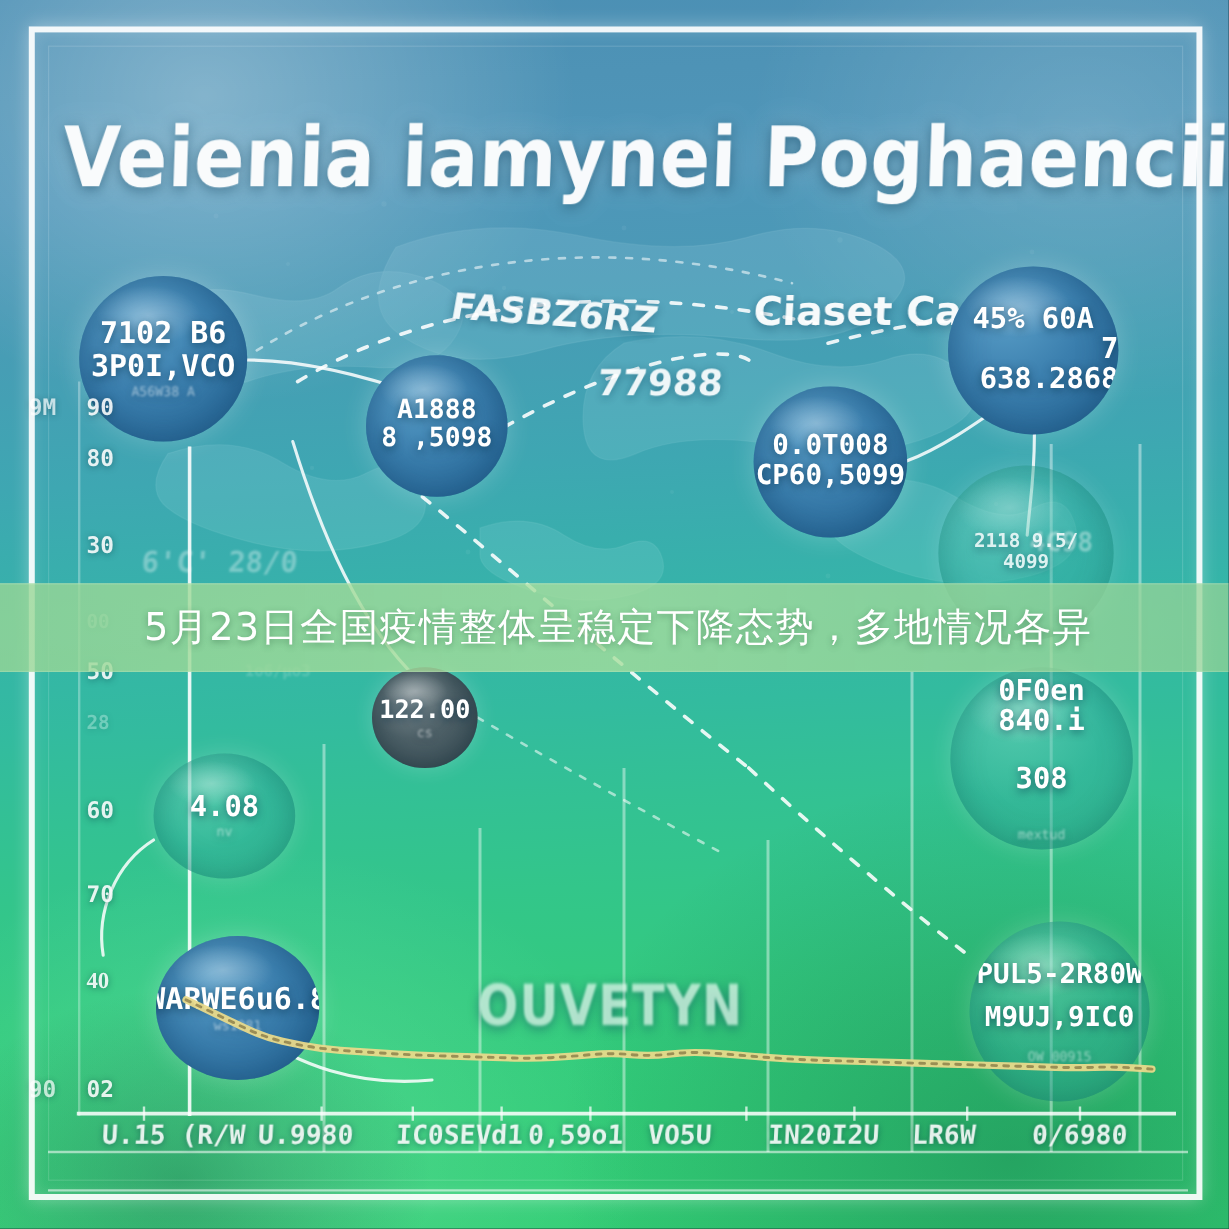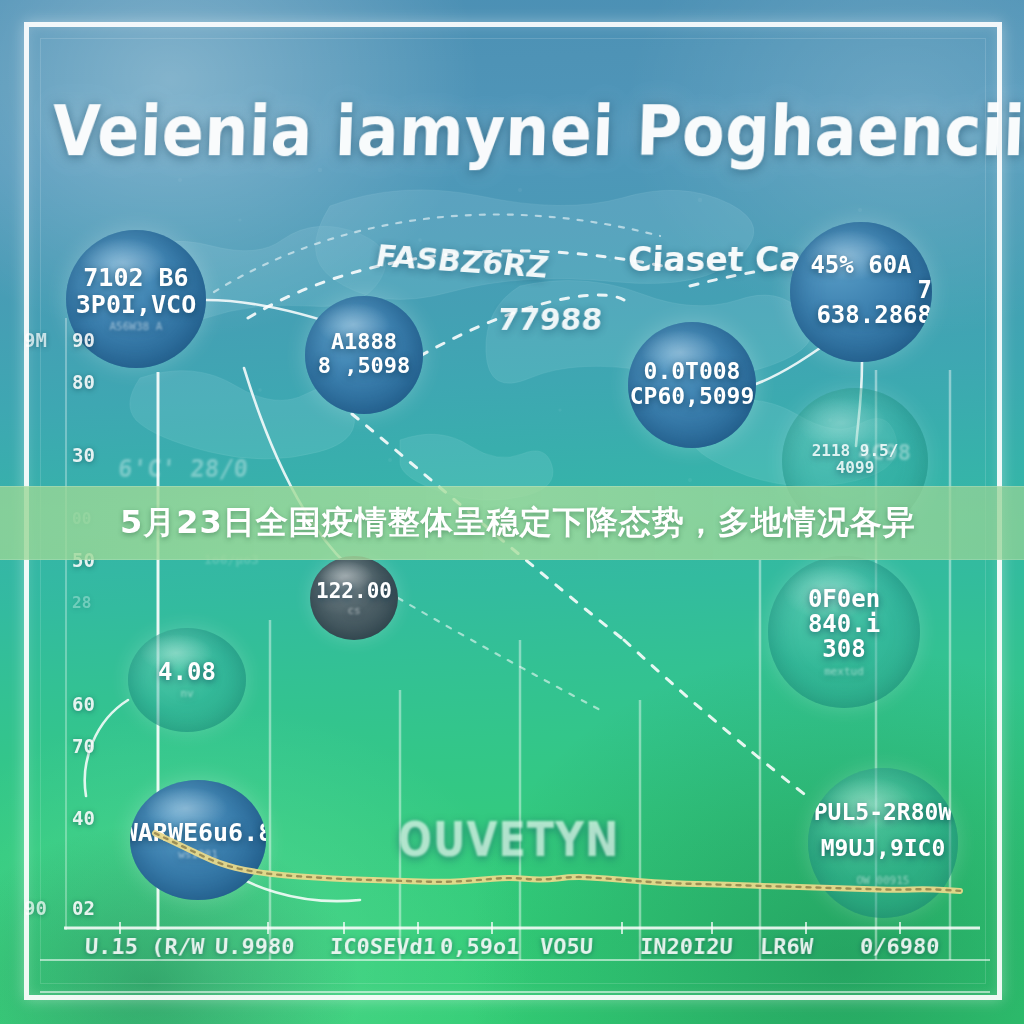--- a/index.html
+++ b/index.html
@@ -127,21 +127,21 @@
   }
 
   
   #node-1{left:66px; top:230px; width:140px;height:138px;font-size:25px;}
   #node-2{left:305px;top:296px; width:118px;height:118px;font-size:22px;}
   #node-3{left:790px;top:222px; width:142px;height:140px;font-size:24px;}
   #node-4{left:628px;top:322px; width:128px;height:126px;font-size:23px;}
   #node-5{left:782px;top:388px; width:146px;height:146px;font-size:16px;opacity:.82;}
   #node-6{left:310px;top:556px; width:88px; height:84px; font-size:21px;}
   #node-7{left:128px;top:628px; width:118px;height:104px;font-size:24px;}
-  #node-8{left:768px;top:556px; width:152px;height:152px;font-size:24px;}
+  #node-8{left:792px;top:556px; width:152px;height:152px;font-size:24px;gap:24px;}
   #node-9{left:130px;top:780px; width:136px;height:120px;font-size:25px;}
   #node-10{left:808px;top:768px;width:150px;height:150px;font-size:23px;gap:12px;}
 
   
   .ytick,.xtick{
     position:absolute;color:rgba(255,255,255,.88);
     font-family:"DejaVu Sans Mono","Liberation Mono",monospace;
     font-weight:700;white-space:nowrap;filter:blur(.55px);
     text-shadow:0 1px 5px rgba(10,60,70,.5);pointer-events:none;
   }
@@ -160,21 +160,21 @@
       rgba(152,214,150,.80) 0%,
       rgba(160,218,152,.80) 22%,
       rgba(168,222,156,.78) 50%,
       rgba(158,216,152,.76) 78%,
       rgba(148,210,150,.74) 100%);
     border-top:1px solid rgba(255,255,255,.18);
     border-bottom:1px solid rgba(255,255,255,.14);
     display:flex;align-items:center;
   }
   .banner-text{
-    color:#ffffff;font-weight:700;font-size:32px;letter-spacing:1px;
+    color:#ffffff;font-weight:400;font-size:32px;letter-spacing:1px;
     margin-left:120px;white-space:nowrap;
     font-family:"DejaVu Sans","Liberation Sans",sans-serif;
     text-shadow:0 2px 5px rgba(40,95,60,.45);
   }
 
   
   .artifact{position:absolute;color:rgba(255,255,255,.55);
     font-family:"DejaVu Sans Mono","Liberation Mono",monospace;
     font-weight:700;filter:blur(.8px);pointer-events:none;white-space:nowrap;}
   .art-1{left:118px;top:455px;font-size:24px;opacity:.62;transform:skewX(-4deg);}
@@ -352,23 +352,23 @@
   <div class="artifact art-2">4C98</div>
   <div class="artifact art-3">1o6/μo3</div>
 
   <div id="ytick-host">
       <div class="ytick" style="top: 340px;">90</div>
       <div class="ytick" style="top: 382px;">80</div>
       <div class="ytick" style="top: 455px;">30</div>
       <div class="ytick faint" style="top: 518px;">00</div>
       <div class="ytick" style="top: 560px;">50</div>
       <div class="ytick faint" style="top: 602px;">28</div>
-      <div class="ytick" style="top: 704px;">60</div>
+      <div class="ytick" style="top: 676px;">60</div>
       <div class="ytick" style="top: 746px;">70</div>
-      <div class="ytick" style="top: 818px;">40</div>
+      <div class="ytick" style="top: 818px; font-family: Liberation Serif, serif;">40</div>
       <div class="ytick" style="top: 908px;">02</div>
       <div class="ytick edge" style="top: 340px;">9M</div>
       <div class="ytick edge" style="top: 908px;">90</div>
     </div>
 
   <div id="xtick-host">
       <div class="xtick" style="left: 85px;">U.15 (R/W</div>
       <div class="xtick" style="left: 215px;">U.9980</div>
       <div class="xtick" style="left: 330px;">IC0SEVd1</div>
       <div class="xtick" style="left: 440px;">0,59o1</div>

